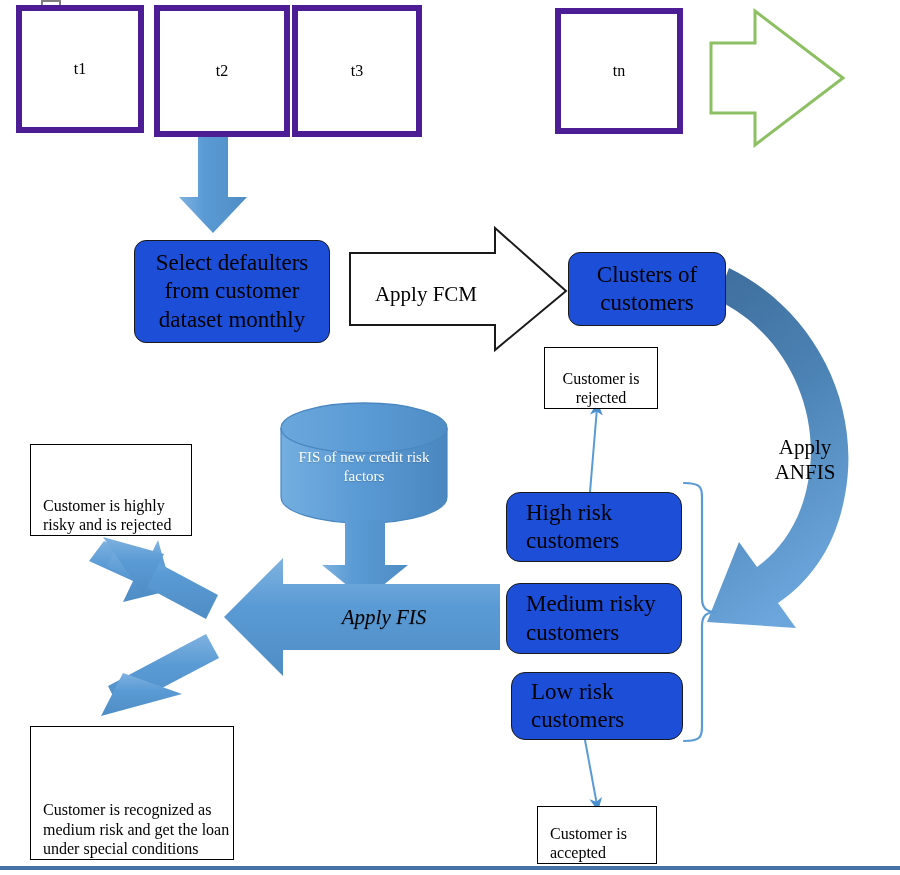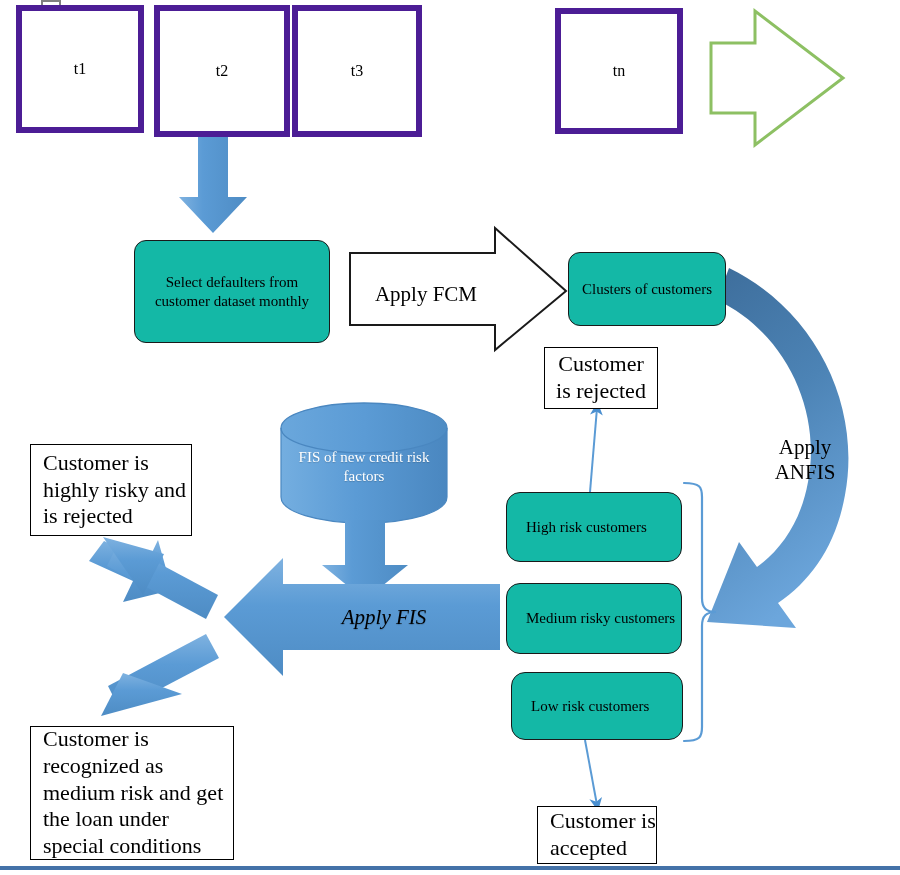--- a/index.html
+++ b/index.html
@@ -9,22 +9,22 @@
     font-family:"Liberation Serif", serif;
     color:#000;
     overflow:hidden;
     position:relative;
   }
   #canvas{position:absolute;left:0;top:0;width:900px;height:875px;}
   .svg-layer{position:absolute;left:0;top:0;width:900px;height:875px;pointer-events:none;}
 
   .node{position:absolute;box-sizing:border-box;display:flex;align-items:center;justify-content:center;text-align:center;}
   .green-box{border:6px solid #4c1d95;background:#fff;font-size:16px;}
-  .rect-box{border:1.6px solid #000;background:#fff;font-size:22px;line-height:1.22;}
-  .round-box{border:1.8px solid #1a1a1a;border-radius:12px;background:#14b8a6;font-size:15px;line-height:1.22;}
+  .rect-box{border:1.6px solid #000;background:#fff;font-size:16px;line-height:1.22;align-items:flex-end;}
+  .round-box{border:1.8px solid #1a1a1a;border-radius:12px;background:#1d4ed8;font-size:23px;line-height:1.22;}
   .round-box.tight{border-radius:14px;padding-left:19px;}
   .txt-left{justify-content:flex-start;text-align:left;padding-left:12px;}
   .plain-label{position:absolute;font-size:21px;text-align:center;line-height:1.2;}
   .cyl-label{position:absolute;color:#fff;font-size:15px;text-align:center;line-height:1.25;
              text-shadow:0 1px 1px rgba(0,0,0,.18);}
   .arrow-label{position:absolute;font-size:21px;text-align:center;}
   .arrow-label.white{color:#000000;text-shadow:0 1px 1px rgba(0,0,0,.18);font-style:italic;}
   .handle{position:absolute;border:2px solid #808080;background:#fff;}
 </style>
 </head>

